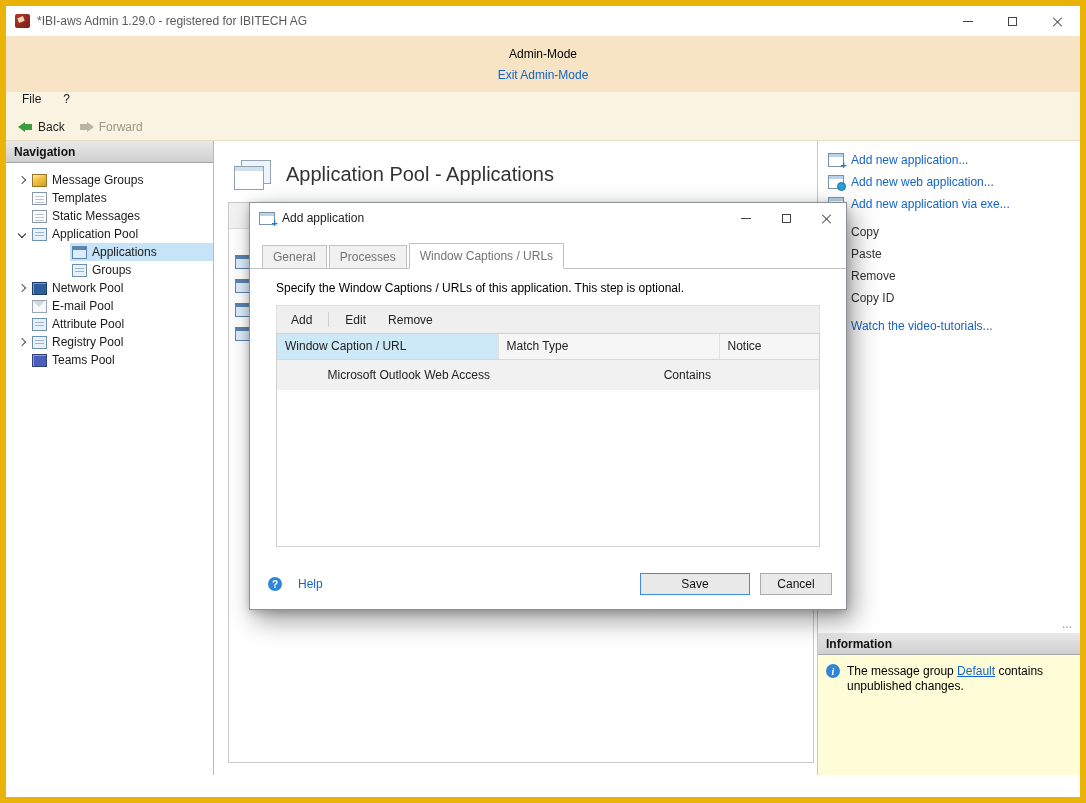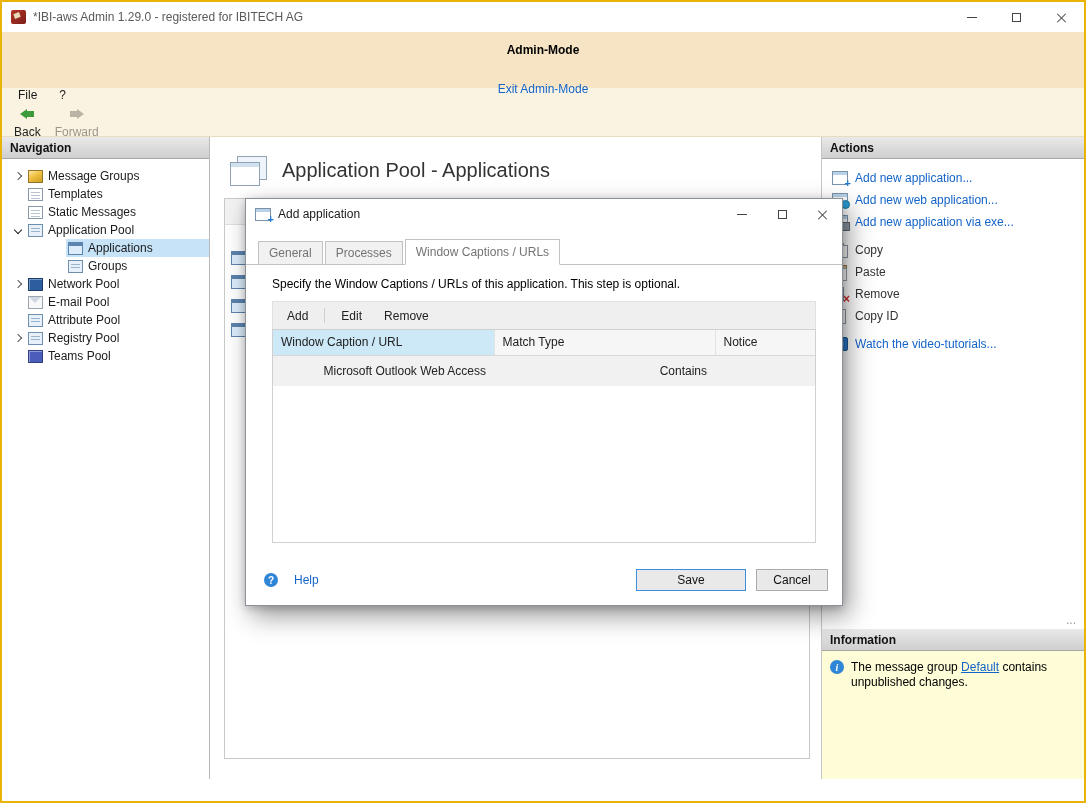--- a/index.html
+++ b/index.html
@@ -1,41 +1,41 @@
 <!DOCTYPE html>
 <html><head>
 <meta charset="utf-8">
 <style>
   * { box-sizing: border-box; margin: 0; padding: 0; }
   html,body { width:1086px; height:803px; }
   body { font-family:"Liberation Sans", sans-serif; font-size:12px; color:#1a1a1a; background:#fff; }
-  .window { position:absolute; left:0; top:0; width:1086px; height:803px; background:#fff; border:2px solid #eab308; overflow:hidden; }
+  .window { position:absolute; left:0; top:0; width:1086px; height:803px; background:#fff; border:6px solid #eab308; overflow:hidden; }
 
   
   .titlebar { height:30px; display:flex; align-items:center; background:#fff; }
   .app-icon { width:15px; height:14px; margin:0 7px 0 9px; position:relative; background:linear-gradient(140deg,#b3342a,#7c1f16); border-radius:2px; }
   .app-icon::after { content:""; position:absolute; left:3px; top:3px; width:6px; height:5px; background:#e8d9b8; transform:rotate(-20deg); }
   .title-text { color:#5a5a5a; }
   .win-controls { margin-left:auto; display:flex; height:100%; }
   .win-btn { width:45px; height:100%; display:flex; align-items:center; justify-content:center; }
   .glyph-min { width:10px; height:1px; background:#444; display:block; }
   .glyph-max { width:9px; height:9px; border:1px solid #444; display:block; }
   .glyph-close { position:relative; width:11px; height:11px; display:block; }
   .glyph-close::before,.glyph-close::after { content:""; position:absolute; left:5px; top:0; width:1px; height:12px; background:#444; }
   .glyph-close::before { transform:rotate(45deg); }
   .glyph-close::after { transform:rotate(-45deg); }
 
   
   .admin-banner { height:56px; background:#f6e4c4; text-align:center; padding-top:11px; }
-  .admin-banner .ttl { font-weight:bold; color:#000; margin-bottom:25px; }
+  .admin-banner .ttl { font-weight:normal; color:#000; margin-bottom:7px; }
   .admin-banner a { color:#1464c8; text-decoration:none; cursor:pointer; }
   .menubar { height:22px; background:#fbf3e2; display:flex; align-items:flex-start; padding-left:16px; gap:22px; }
   .menubar span { cursor:default; }
   .toolbar { height:27px; background:#fbf3e2; display:flex; align-items:center; padding-left:12px; gap:14px; border-bottom:1px solid #e8ddc4; }
-  .tb-item { display:flex; align-items:center; gap:5px;flex-direction:column; }
+  .tb-item { display:flex; align-items:center; gap:5px; }
   .arrow-ic { position:relative; width:15px; height:12px; display:block; }
   .arrow-ic.back::before { content:""; position:absolute; left:0; top:1px; border-top:5px solid transparent; border-bottom:5px solid transparent; border-right:7px solid #3c9c3c; }
   .arrow-ic.back::after { content:""; position:absolute; left:7px; top:3px; width:7px; height:6px; background:#3c9c3c; }
   .arrow-ic.fwd::before { content:""; position:absolute; right:0; top:1px; border-top:5px solid transparent; border-bottom:5px solid transparent; border-left:7px solid #b9b4a6; }
   .arrow-ic.fwd::after { content:""; position:absolute; left:1px; top:3px; width:7px; height:6px; background:#b9b4a6; }
   .tb-label { color:#222; }
   .tb-item.disabled .tb-label { color:#9a968a; }
 
   
   .content { position:absolute; top:135px; left:0; right:0; bottom:22px; display:flex; background:#fff; }
@@ -288,21 +288,20 @@
           <span class="t-ic t-window"></span>
           <span class="t-ic t-window"></span>
           <span class="t-ic t-window"></span>
           <span class="t-ic t-window"></span>
         </div>
       </div>
     </div>
 
     <div class="right-col">
       <div class="actions-panel">
-        <div class="panel-header">Actions</div>
         <div class="actions-list">
           <div class="action-item link">
             <span class="a-ic ai-window plus"></span>
             <span class="action-label">Add new application...</span>
           </div>
           <div class="action-item link">
             <span class="a-ic ai-window web"></span>
             <span class="action-label">Add new web application...</span>
           </div>
           <div class="action-item link">

